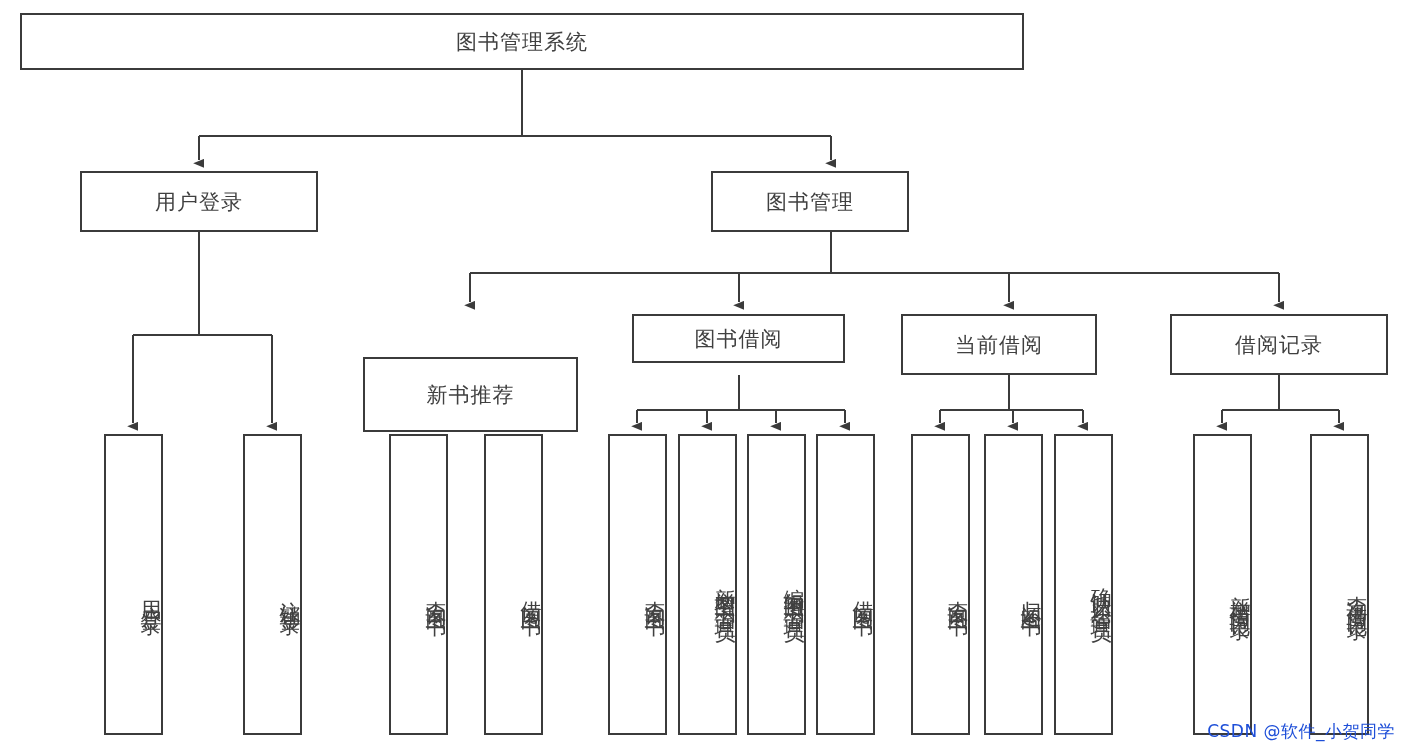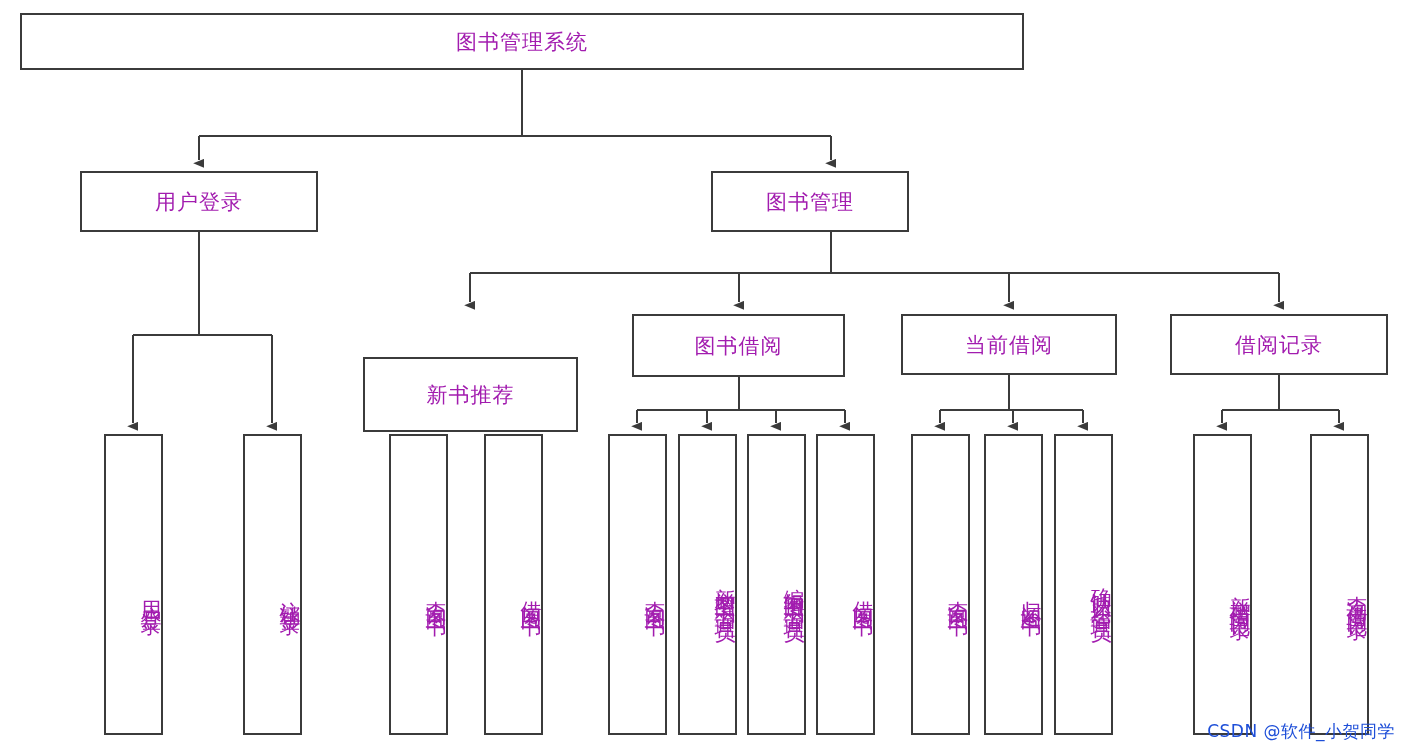--- a/index.html
+++ b/index.html
@@ -2,21 +2,21 @@
 <html><head>
 <meta charset="utf-8">
 <style>
   html,body{margin:0;padding:0;background:#ffffff;}
   body{width:1405px;height:747px;overflow:hidden;
        font-family:"DejaVu Sans","Liberation Sans",sans-serif;}
   #stage{position:relative;width:1405px;height:747px;background:#fff;}
   svg#wires{position:absolute;left:0;top:0;width:1405px;height:747px;}
   .node{position:absolute;box-sizing:border-box;background:#ffffff;
         border:2.5px solid #3b3b3b;display:flex;align-items:center;
-        justify-content:center;text-align:center;color:#a21caf;}
+        justify-content:center;text-align:center;color:#404040;}
   .node.h{font-size:21px;letter-spacing:1px;}
   .node.v{writing-mode:vertical-rl;text-orientation:upright;
           font-size:21px;letter-spacing:5px;line-height:1;
           padding-top:18px;align-items:flex-start;justify-content:center;}
   .node.v span{writing-mode:vertical-rl;text-orientation:upright;}
   #watermark{position:absolute;right:10px;bottom:4px;font-size:17px;
              color:#1d4ed8;white-space:nowrap;letter-spacing:0.5px;}
 </style>
 </head>
 <body>
@@ -80,24 +80,24 @@
   <div class="node h" style="left:80px;top:171px;width:238px;height:61px;">
     <span>用户登录</span>
   </div>
   <div class="node h" style="left:711px;top:171px;width:198px;height:61px;">
     <span>图书管理</span>
   </div>
 
   <div class="node h" style="left:363px;top:327px;width:215px;height:75px;margin-top:30px;">
     <span>新书推荐</span>
   </div>
-  <div class="node h" style="left:632px;top:314px;width:213px;height:63px;">
+  <div class="node h" style="left:632px;top:314px;width:213px;height:49px;">
     <span>图书借阅</span>
   </div>
-  <div class="node h" style="left:901px;top:314px;width:216px;height:61px;">
+  <div class="node h" style="left:901px;top:314px;width:196px;height:61px;">
     <span>当前借阅</span>
   </div>
   <div class="node h" style="left:1170px;top:314px;width:218px;height:61px;">
     <span>借阅记录</span>
   </div>
 
   <div class="node v" style="left:104px;top:434px;width:59px;height:301px;">
     <span>用户登录</span>
   </div>
   <div class="node v" style="left:243px;top:434px;width:59px;height:301px;">

